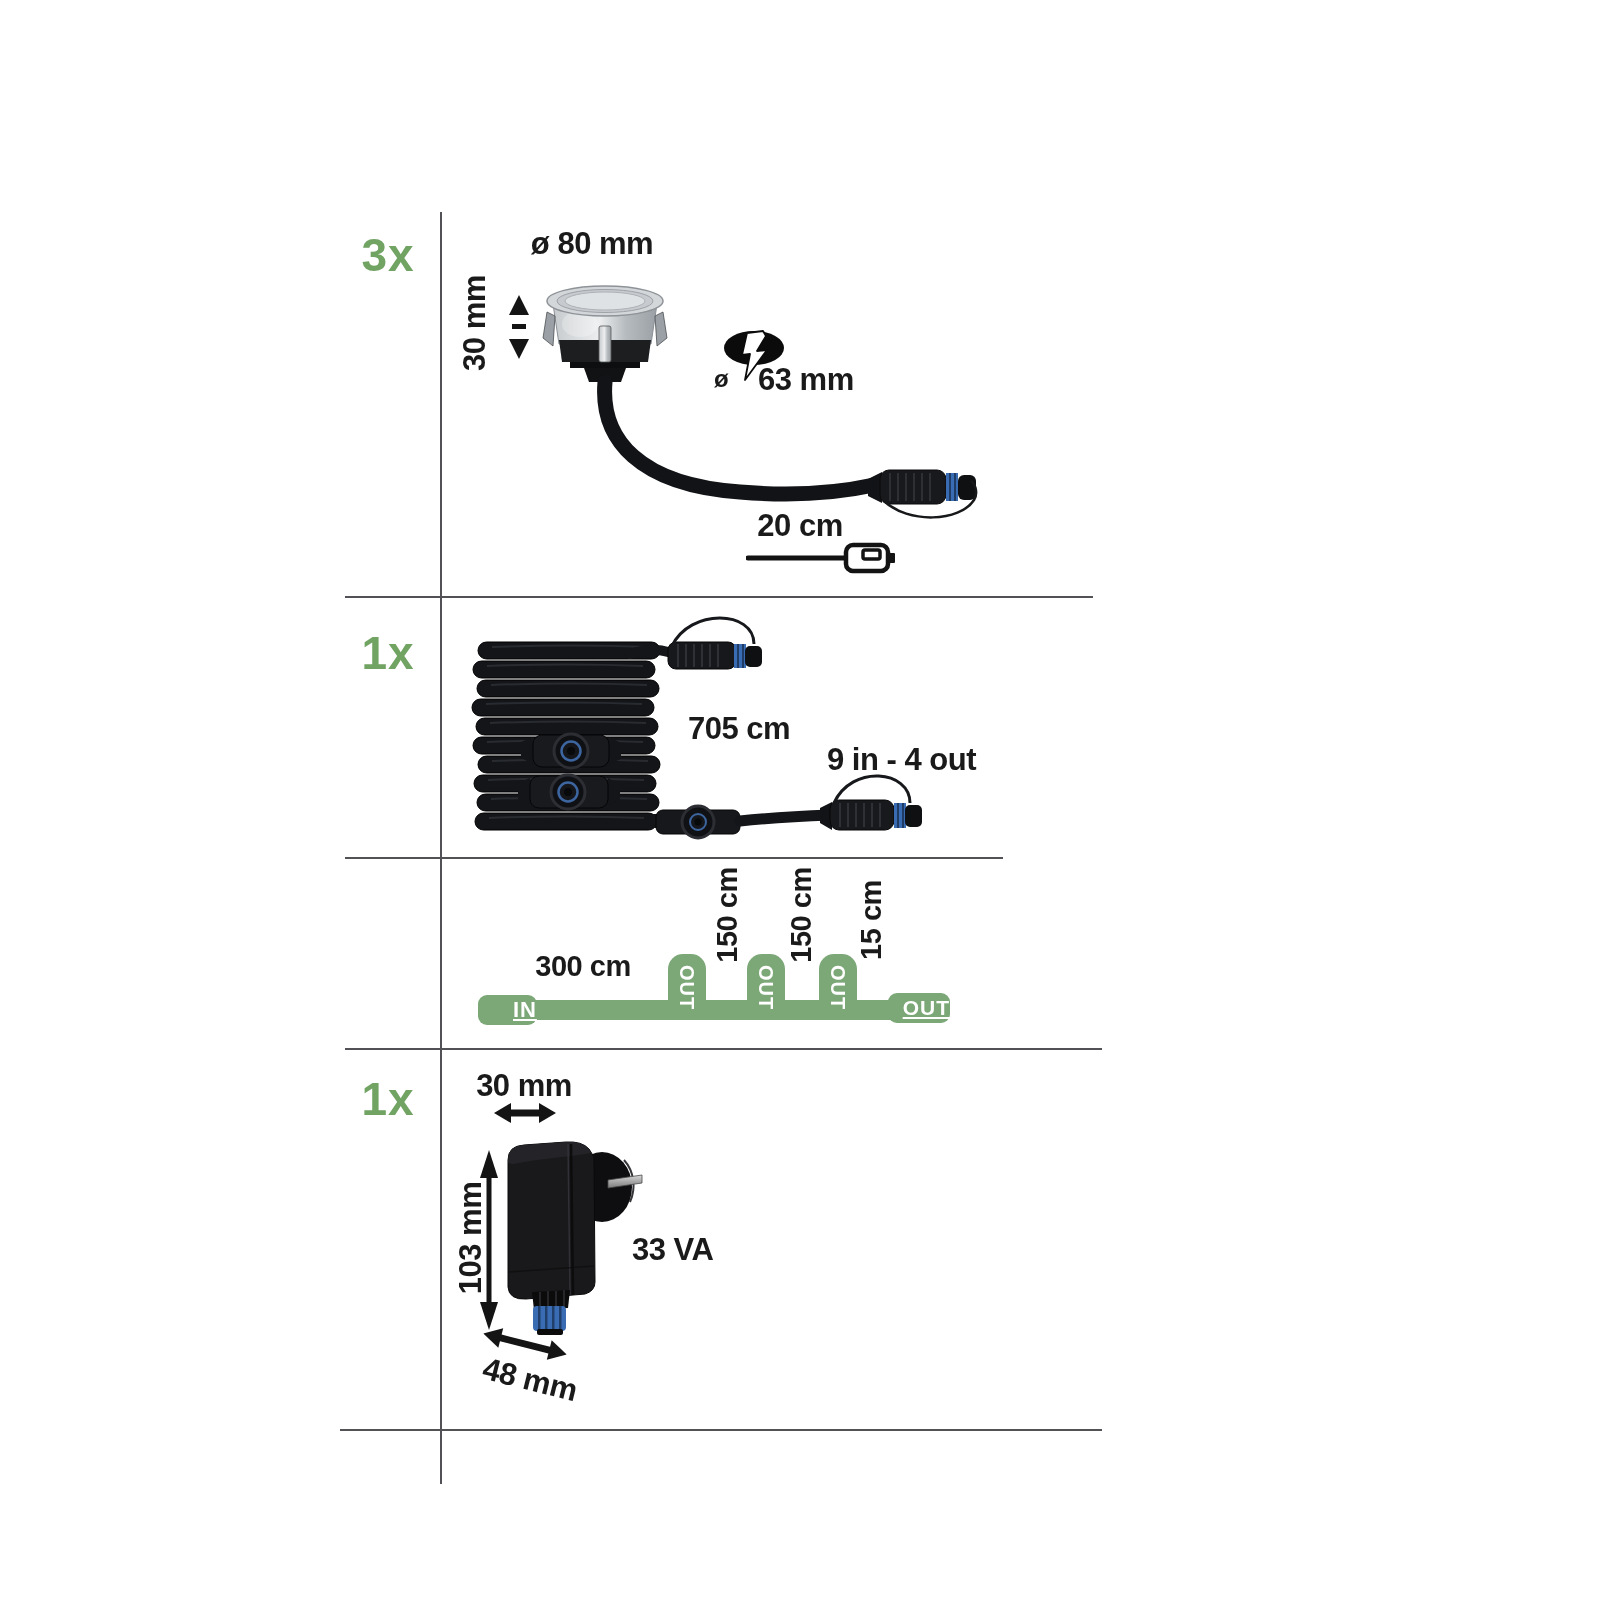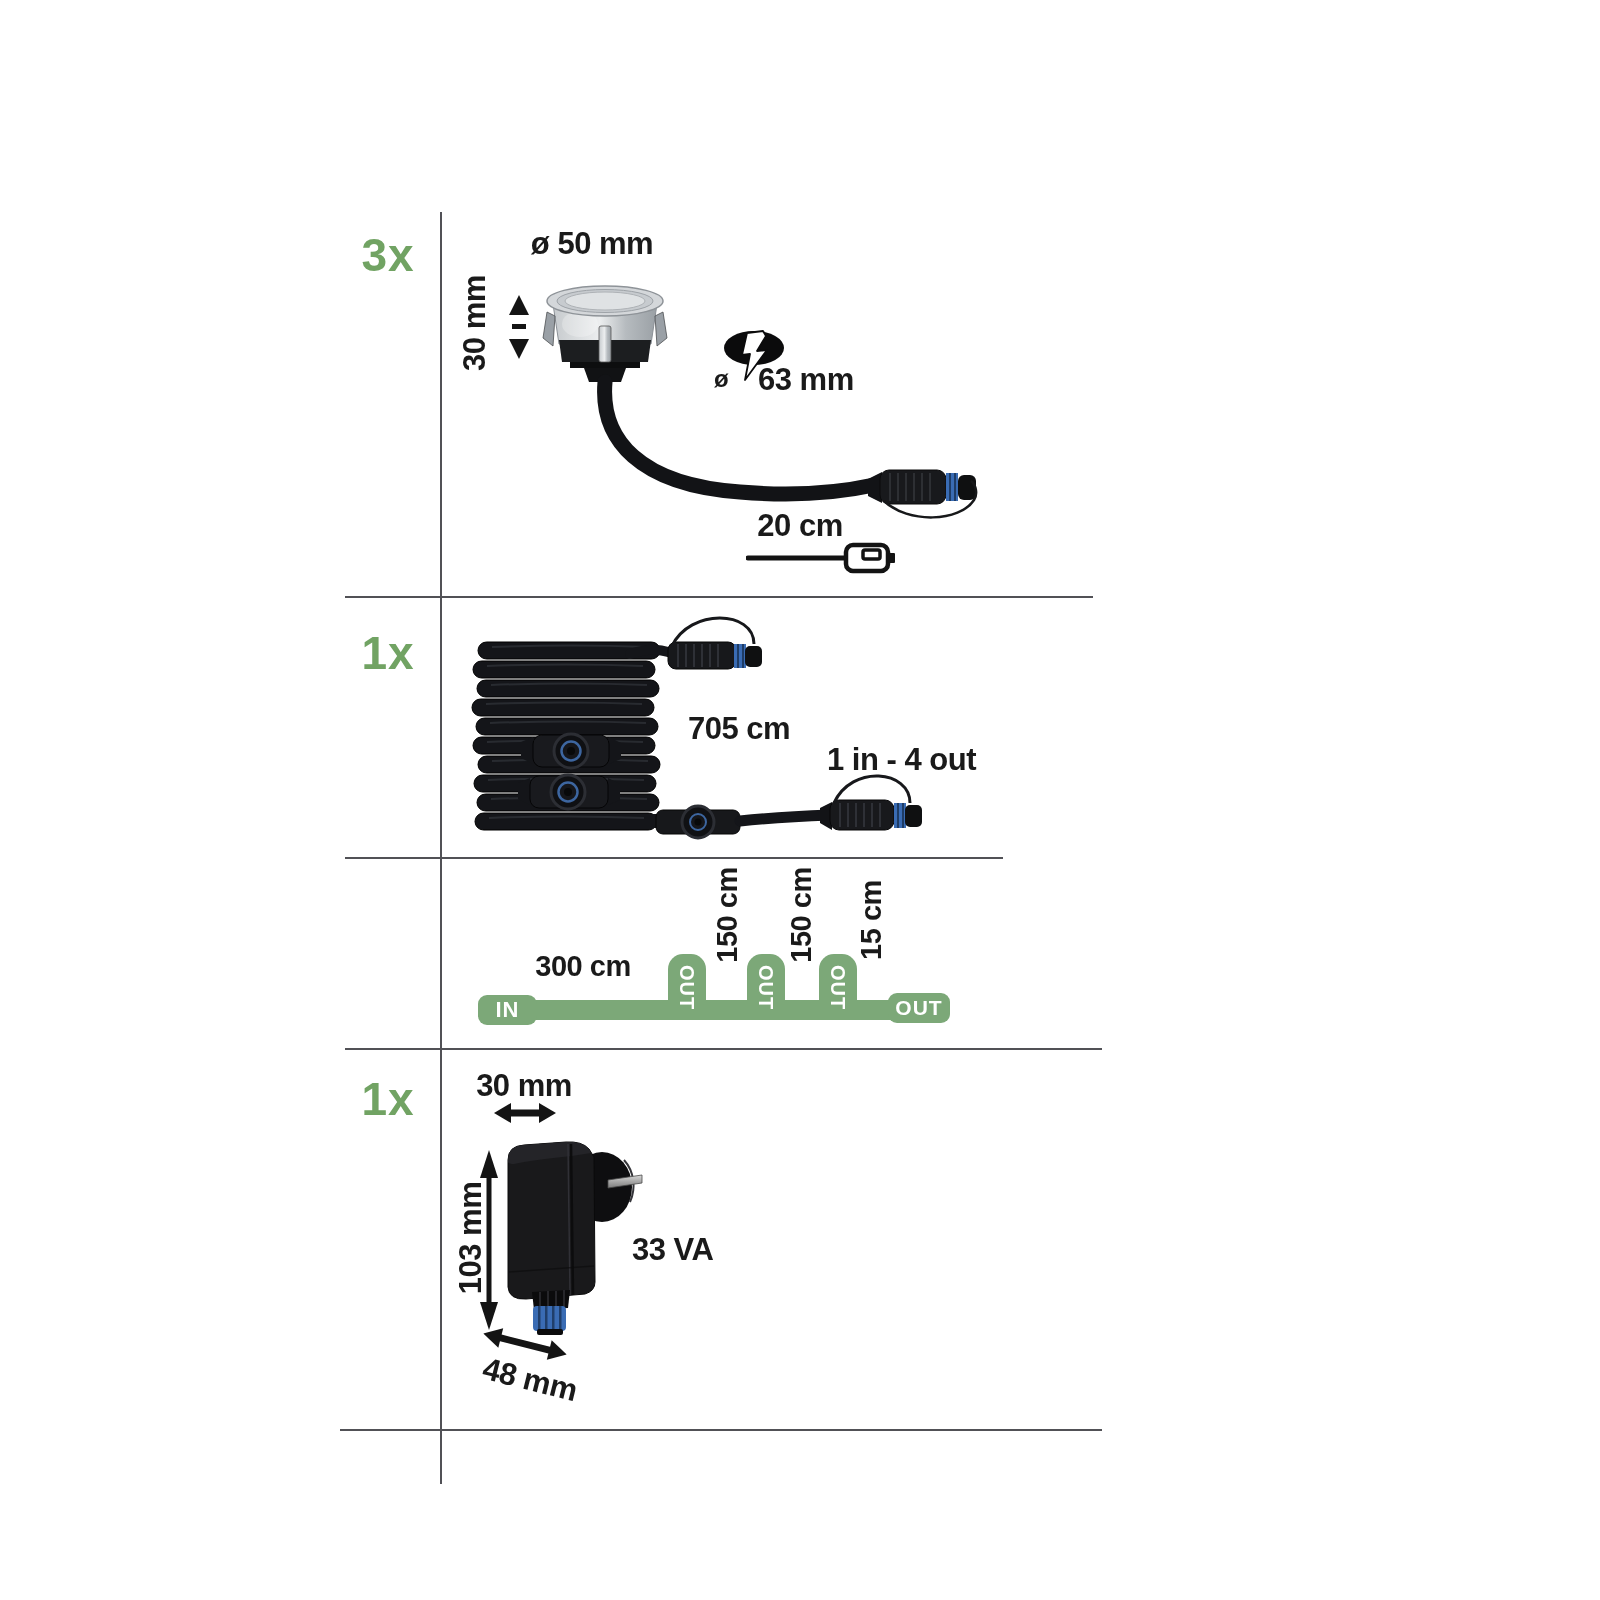--- a/index.html
+++ b/index.html
@@ -12,42 +12,42 @@
 
   .count{position:absolute;font-size:46px;font-weight:bold;color:var(--green,#71a363);
          width:76px;text-align:center;line-height:1;letter-spacing:1px;}
   .dim{position:absolute;font-size:31px;font-weight:bold;color:var(--ink,#1a1a1a);
        letter-spacing:-0.5px;white-space:nowrap;line-height:1;}
   .dim.center{text-align:center;}
   .vtext{display:flex;align-items:center;justify-content:center;transform:rotate(-90deg);}
 
   .gbar{position:absolute;background:var(--dgreen,#7ca878);}
   .gpill{position:absolute;background:var(--dgreen,#7ca878);border-radius:9px;
-         display:flex;align-items:center;justify-content:center;
-         color:#fff;font-weight:bold;font-size:22px;letter-spacing:1px;}
+         display:flex;align-items:center;justify-content:flex-end;
+         color:#fff;font-weight:bold;font-size:22px;letter-spacing:1px;text-decoration:underline;}
   .stub{position:absolute;width:38px;height:66px;background:var(--dgreen,#7ca878);
         border-radius:15px 15px 0 0;display:flex;align-items:center;justify-content:center;}
   .stub span{transform:rotate(90deg);color:#fff;font-weight:bold;font-size:20px;letter-spacing:1px;}
 
   svg{display:block;}
 </style>
 </head>
 <body>
 
 <div id="canvas">
 
   <div class="vline" style="left:440px;top:200px;height:1272px;"></div>
   <div class="hline" style="left:345px;top:584px;width:748px;"></div>
   <div class="hline" style="left:345px;top:845px;width:658px;"></div>
   <div class="hline" style="left:345px;top:1036px;width:757px;"></div>
   <div class="hline" style="left:340px;top:1417px;width:762px;"></div>
 
   <div class="count" style="left:350px;top:220px;">3x</div>
 
-  <div class="dim center" style="left:512px;top:216px;width:160px;">ø 50 mm</div>
+  <div class="dim center" style="left:512px;top:216px;width:160px;">ø 80 mm</div>
 
   <div class="dim vtext" style="left:424px;top:296px;width:100px;height:30px;">30 mm</div>
 
   <svg style="position:absolute;left:507px;top:283px;" width="24" height="64" viewBox="0 0 24 64">
     <polygon points="12,0 2,20 22,20" fill="#141414"></polygon>
     <rect x="5" y="29" width="14" height="5" fill="#141414"></rect>
     <polygon points="12,64 2,44 22,44" fill="#141414"></polygon>
   </svg>
 
   <svg style="position:absolute;left:450px;top:258px;" width="540" height="262" viewBox="0 0 540 262">
@@ -200,21 +200,21 @@
       </g>
       <rect x="436" y="199" width="12" height="25" fill="var(--blue,#3a6cb4)"></rect>
       <rect x="439" y="199" width="2" height="25" fill="#1e3c66"></rect>
         <rect x="444" y="199" width="2" height="25" fill="#1e3c66"></rect>
       <rect x="447" y="201" width="17" height="22" rx="5" fill="#0f1011"></rect>
       <path d="M376,199 C394,160 452,166 452,199" fill="none" stroke="#17181b" stroke-width="3"></path>
     </g>
   </svg>
 
   <div class="dim" style="left:688px;top:701px;">705 cm</div>
-  <div class="dim" style="left:827px;top:732px;">1 in - 4 out</div>
+  <div class="dim" style="left:827px;top:732px;">9 in - 4 out</div>
 
   <div class="dim center" style="left:523px;top:940px;font-size:29px;width:120px;">300 cm</div>
   <div class="dim vtext" style="left:672px;top:888px;width:110px;height:30px;font-size:29px;">150 cm</div>
   <div class="dim vtext" style="left:746px;top:888px;width:110px;height:30px;font-size:29px;">150 cm</div>
   <div class="dim vtext" style="left:823px;top:893px;width:96px;height:30px;font-size:29px;">15 cm</div>
 
   <div class="gbar" style="left:532px;top:988px;width:360px;height:20px;"></div>
 
   <div class="gpill" style="left:478px;top:983px;width:59px;height:30px;">
     <span>IN</span>

